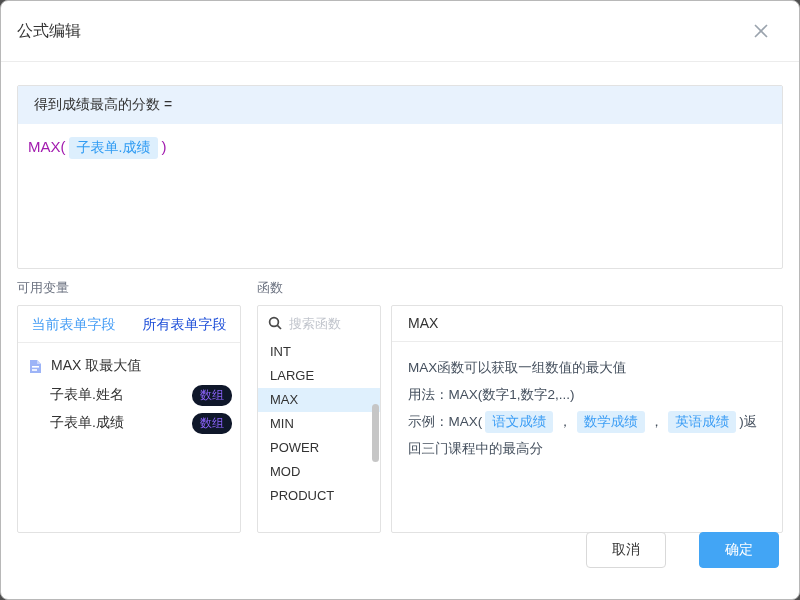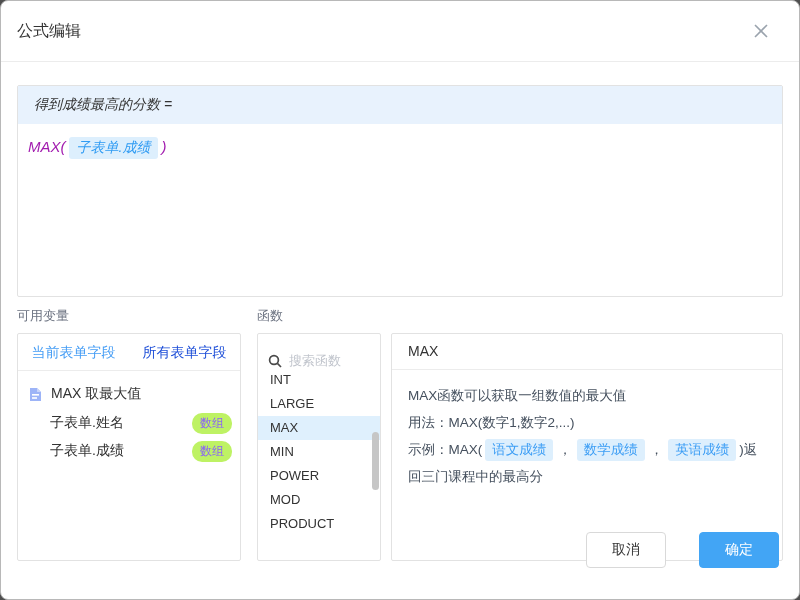--- a/index.html
+++ b/index.html
@@ -17,24 +17,23 @@
   
   .titlebar {
     height:61px; padding:0 24px 0 16px;
     display:flex; align-items:center; justify-content:space-between;
     border-bottom:1px solid #ececec;
   }
   .title { font-size:16px; color:#333; }
   .close-btn { cursor:pointer; line-height:0; padding:4px; }
   
   .formula-box {
-    margin:23px 16px 0 16px; height:212px;
+    margin:23px 16px 0 16px; height:184px;
     border:1px solid #e2e2e2; border-radius:2px;
     background:#fff;
-    font-style:italic;
   }
   .formula-header {
     background:#e8f2fd; padding:10px 16px; font-size:14px; color:#333;
   }
   .formula-content {
     padding:13px 10px; font-size:15px; cursor:text; height:146px;
   }
   .fx-purple { color:#a21caf; }
   .fx-chip {
     display:inline-block; background:#ddeffd; color:#2f9bf3;
@@ -61,26 +60,26 @@
   .var-group-row {
     display:flex; align-items:center; height:30px; padding-left:10px;
     font-size:14px; cursor:pointer;
   }
   .var-group-row .doc { margin-right:8px; line-height:0; }
   .var-row {
     display:flex; align-items:center; justify-content:space-between;
     height:28px; padding:0 8px 0 32px; font-size:14px; cursor:pointer;
   }
   .badge {
-    font-size:12px; color:#8a62f8; background:#bef264;
+    font-size:12px; color:#8a62f8; background:#0f172a;
     padding:2px 8px; border-radius:10px;
   }
   
   .search-row {
-    display:flex; align-items:flex-end; height:34px; padding:0 10px;
+    display:flex; align-items:center; height:34px; padding:0 10px;
   }
   .search-row svg { margin-right:7px; flex:none; }
   .search-input {
     border:none; outline:none; width:100%; font-size:13px; color:#333;
     font-family:"Liberation Sans","DejaVu Sans",sans-serif;
   }
   .search-input::placeholder { color:#c0c4cc; }
   .fn-list { font-size:13px; }
   .fn-item { height:24px; line-height:24px; padding-left:12px; cursor:pointer; color:#333; }
   .fn-item.selected { background:#dff0fd; }

